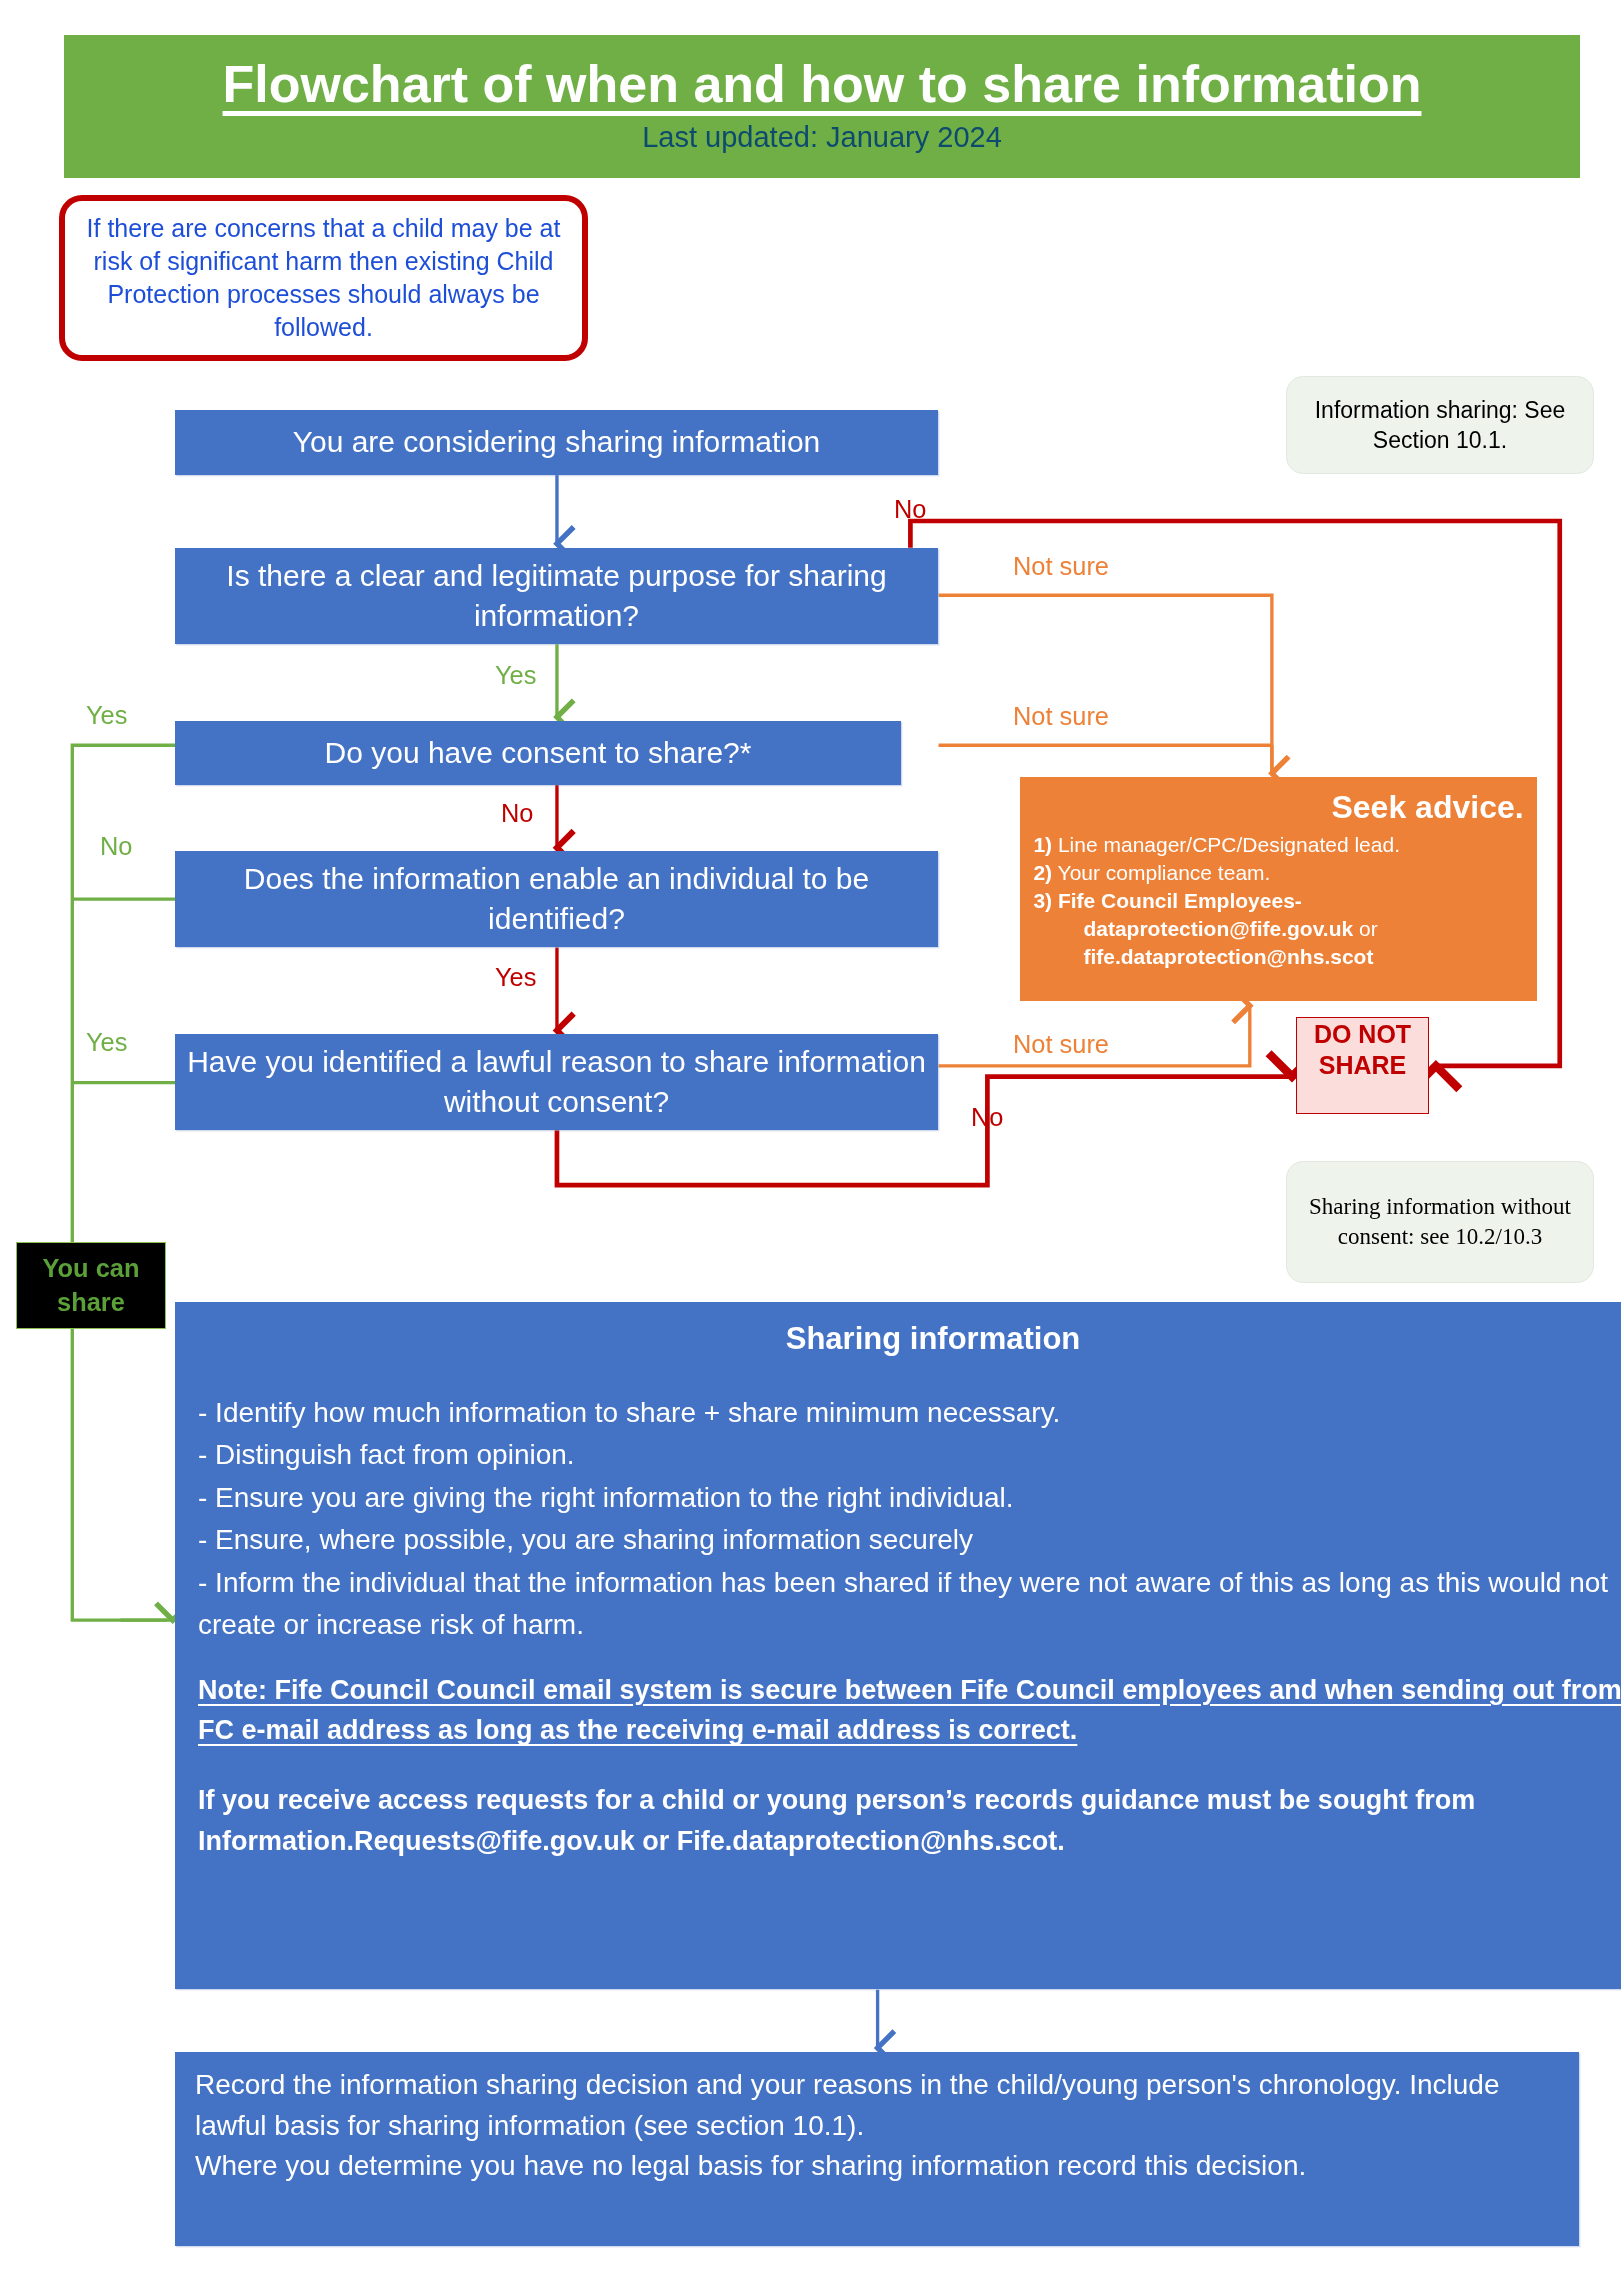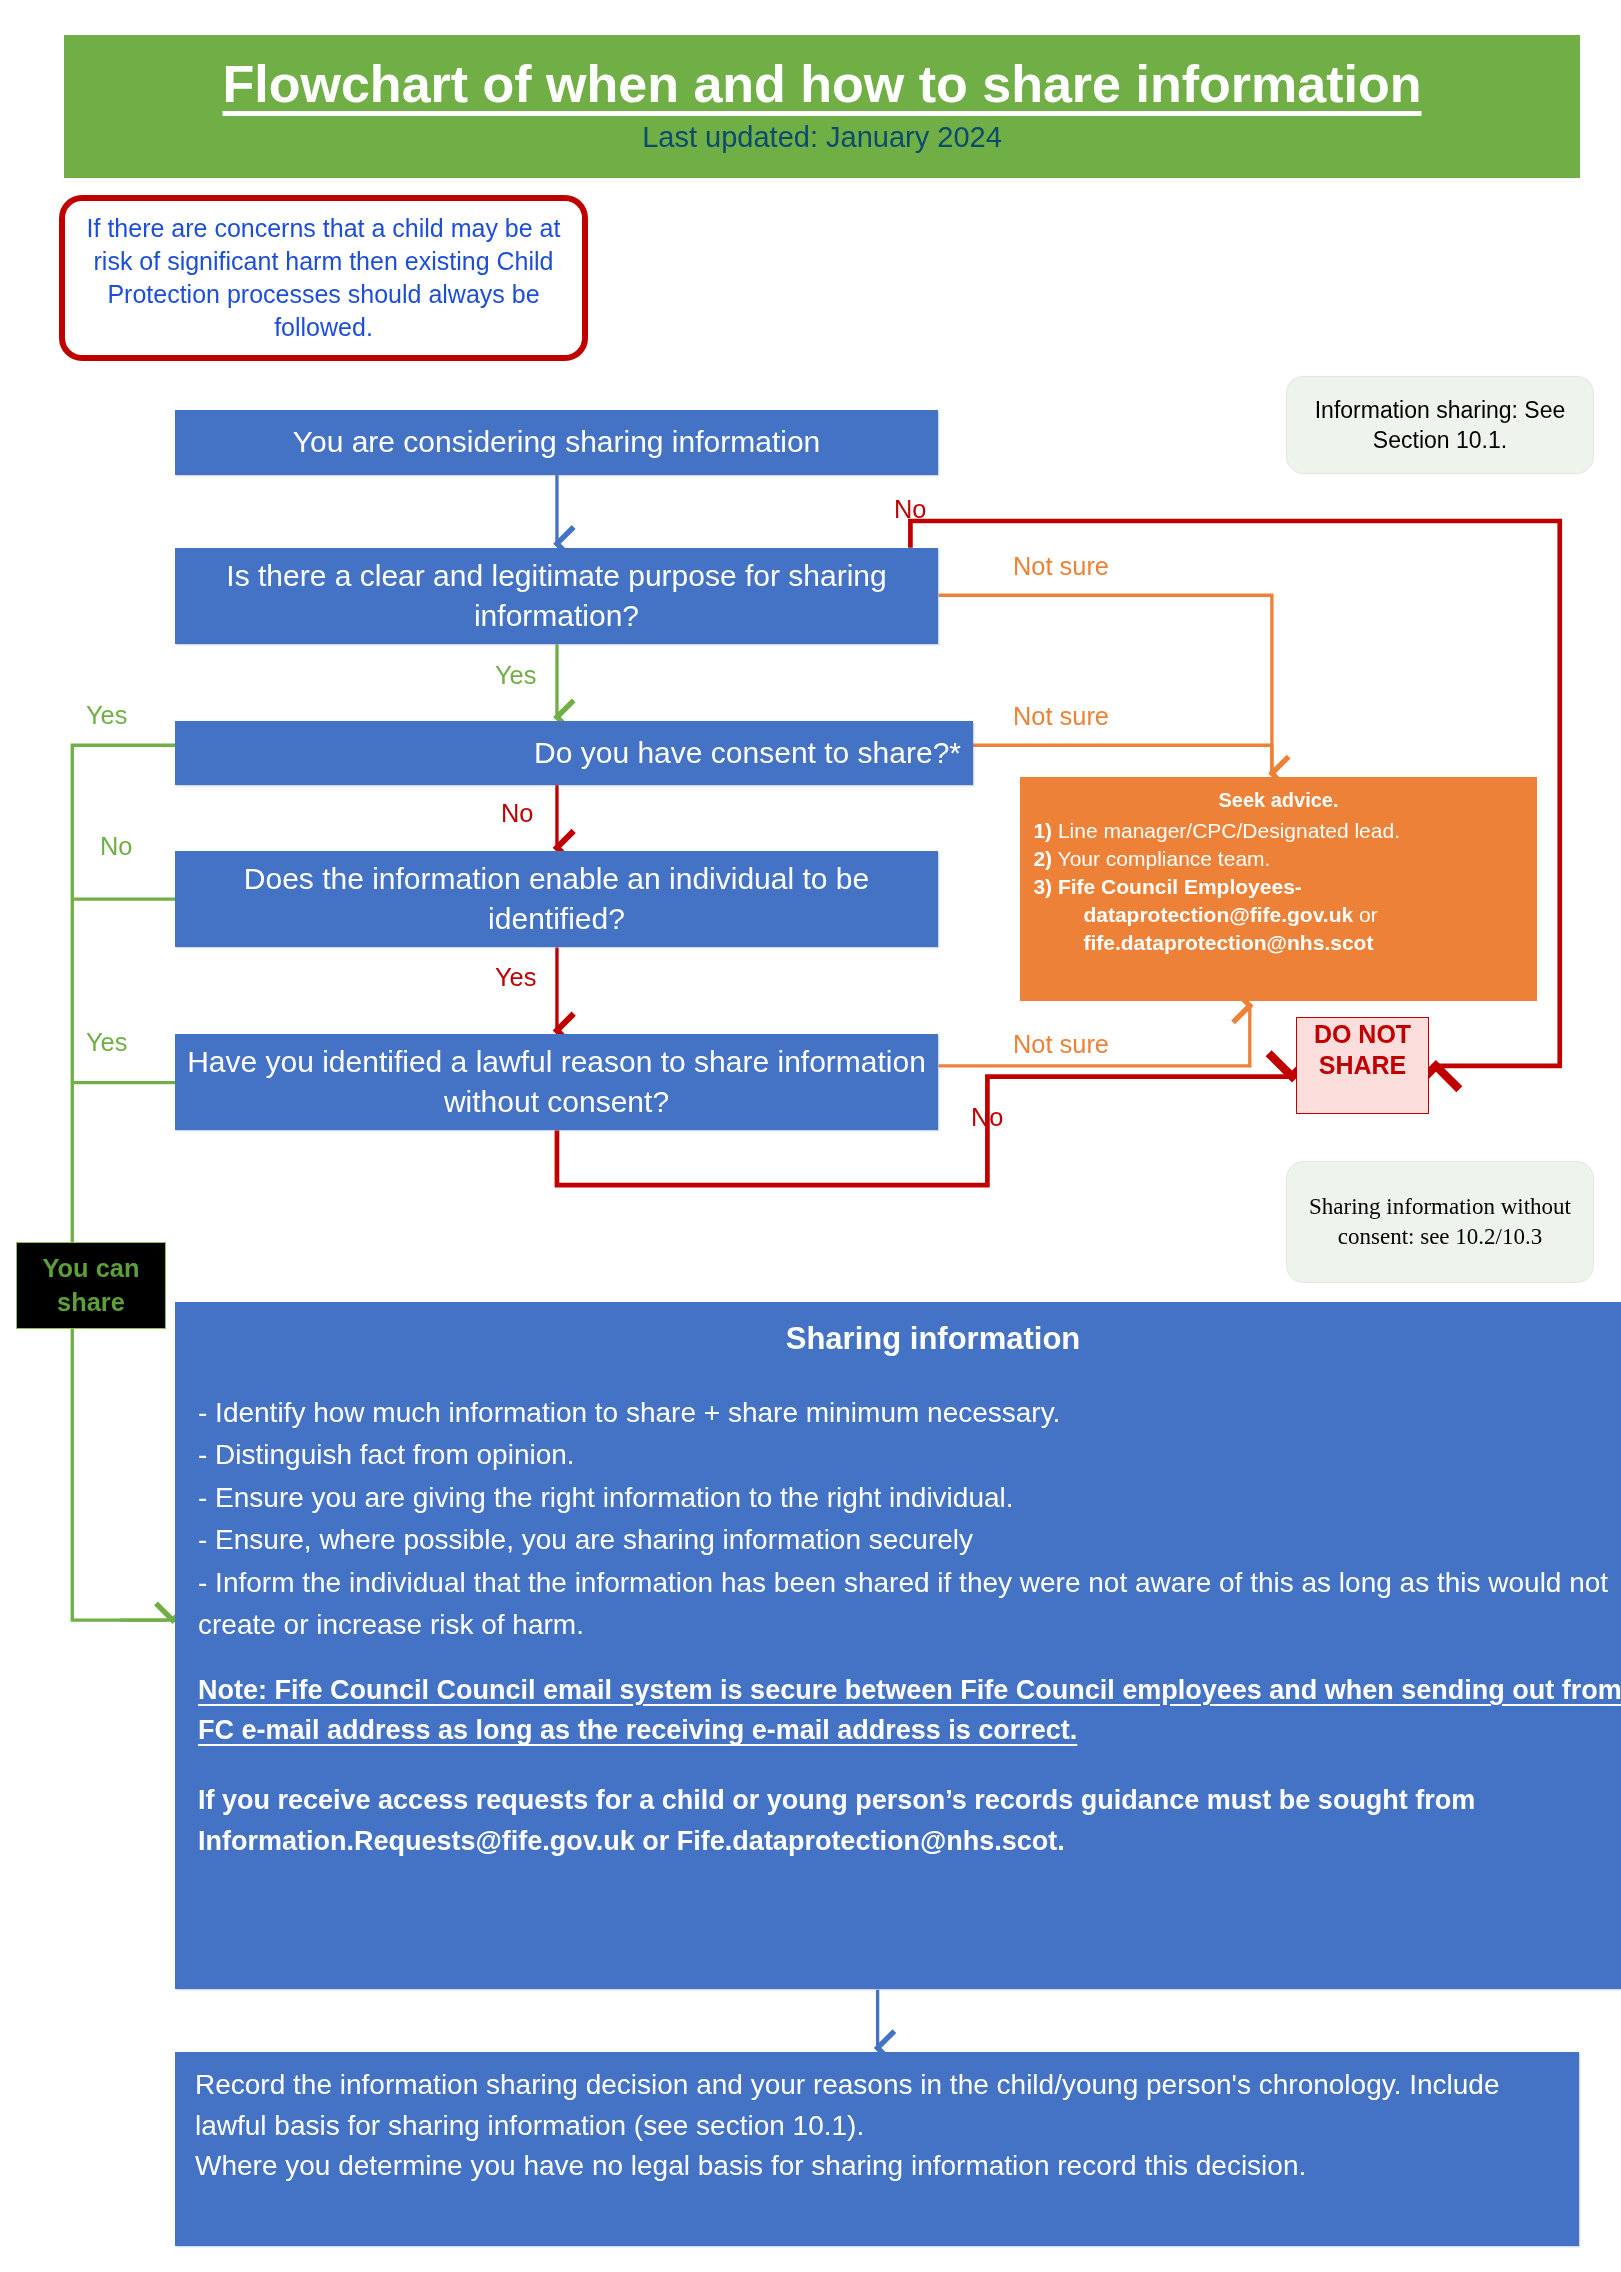--- a/index.html
+++ b/index.html
@@ -41,30 +41,30 @@
   .bluebox{
     background:#4472C4;color:#ffffff;
     display:flex;align-items:center;justify-content:center;
     text-align:center;padding:4px 12px;
     box-shadow:1.3px 1.3px 0 rgba(120,150,200,.35);
   }
   .bluebox .t{font-size:30px;line-height:1.34;}
 
   #box-consider{left:175px;top:410px;width:763px;height:65px;}
   #box-purpose{left:175px;top:548px;width:763px;height:96px;}
-  #box-consent{left:175px;top:721px;width:798px;height:64px;justify-content:flex-end;}
+  #box-consent{left:175px;top:721px;width:726px;height:64px;}
   #box-identify{left:175px;top:851px;width:763px;height:96px;}
   #box-lawful{left:175px;top:1034px;width:763px;height:96px;}
 
   
   #box-advice{
     left:1020px;top:777px;width:517px;height:224px;
     background:#ED8137;color:#ffffff;padding:10.7px 13.4px 6.7px 13.4px;
   }
-  .advice-title{font-size:20px;font-weight:bold;text-align:center;line-height:1.2;margin-bottom:5.4px;}
+  .advice-title{font-size:32px;font-weight:bold;text-align:right;line-height:1.2;margin-bottom:5.4px;}
   .advice-list{font-size:21px;line-height:1.33;}
   .advice-list .num{font-weight:bold;}
   .advice-list .b{font-weight:bold;}
   .advice-indent{padding-left:50px;}
 
   
   #box-donot{
     left:1296px;top:1017px;width:133px;height:97px;
     background:#FBDDDC;border:1.3px solid #C00000;color:#C00000;
     font-weight:bold;font-size:25px;line-height:1.22;text-align:center;

